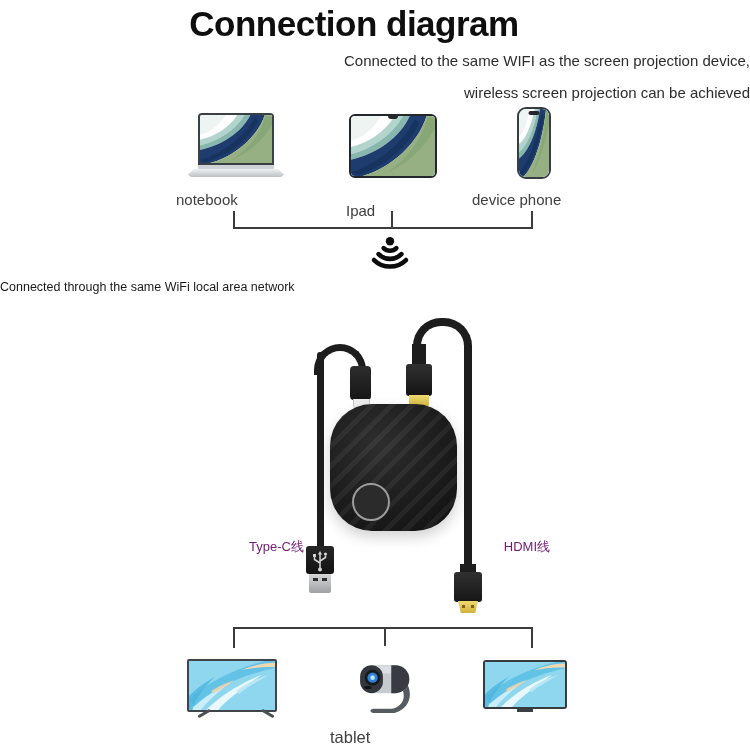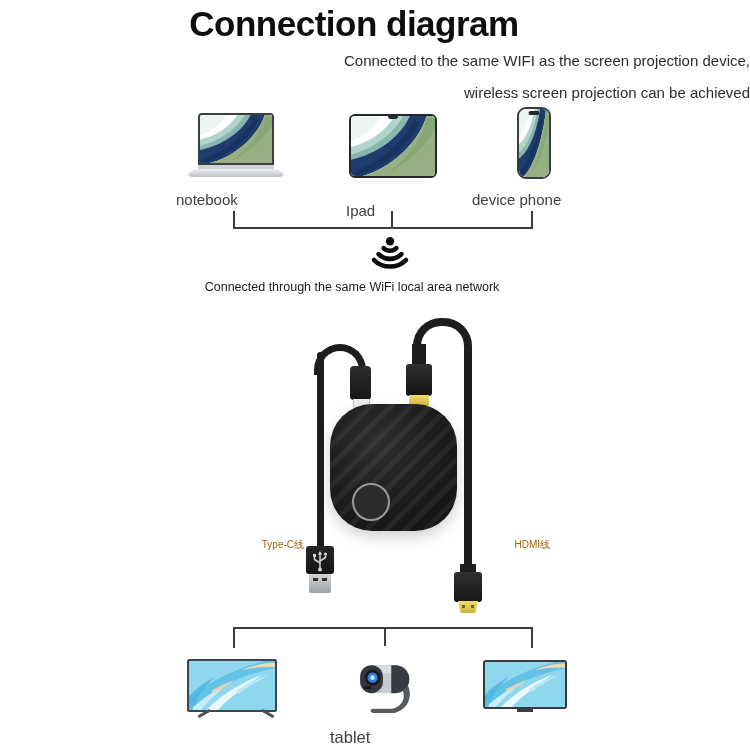--- a/index.html
+++ b/index.html
@@ -41,21 +41,21 @@
   .br-top{left:233px;top:211px;width:296px;height:16px;
           border-left-width:2px;border-right-width:2px;border-bottom-width:2px;}
   .br-top-tick{left:391px;top:211px;width:2px;height:16px;background:#3c3c3c;}
   .br-bot{left:233px;top:627px;width:296px;height:19px;
           border-left-width:2px;border-right-width:2px;border-top-width:2px;}
   .br-bot-tick{left:384px;top:627px;width:2px;height:19px;background:#3c3c3c;}
   .tick{position:absolute;}
 
   
   .wifi{position:absolute;left:368px;top:234px;width:44px;height:42px;}
-  .wifi-caption{position:absolute;left:0;top:280px;width:704px;text-align:center;
+  .wifi-caption{position:absolute;left:0;top:280px;width:704px;
                 font-size:12.5px;color:#1a1a1a;}
 
   
   .cable{position:absolute;background:#1d1d1d;border-radius:3px;}
   .cable-l{left:317px;top:352px;width:7px;height:198px;}
   .cable-r{left:464px;top:348px;width:8px;height:226px;}
   .arch{position:absolute;border:7px solid #1d1d1d;border-bottom:none;}
   .arch-l{left:314px;top:344px;width:38px;height:24px;border-radius:26px 26px 0 0;}
   .arch-r{left:413px;top:318px;width:43px;height:28px;border-width:8px;border-radius:28px 28px 0 0;}
   .tc-body{position:absolute;left:350px;top:366px;width:21px;height:34px;border-radius:4px;
@@ -67,21 +67,21 @@
            background:linear-gradient(#303030,#141414);}
   .hd-gold{position:absolute;left:409px;top:395px;width:20px;height:12px;border-radius:0 0 3px 3px;
            background:linear-gradient(#eedb6e,#d3b23e);}
   .dongle{position:absolute;left:330px;top:404px;width:127px;height:127px;border-radius:42px;
           background:
             repeating-linear-gradient(135deg, rgba(255,255,255,0.055) 0 5px, rgba(255,255,255,0) 5px 14px),
             radial-gradient(circle at 38% 32%, #2e2e2e 0%, #1c1c1c 55%, #101010 100%);
           box-shadow:0 6px 14px rgba(0,0,0,0.18);}
   .dongle-btn{position:absolute;left:22px;top:79px;width:34px;height:34px;border-radius:50%;
               border:2px solid #9c9c9c;background:#2b2b2b;}
-  .cn-lbl{position:absolute;font-size:10px;color:#a16207;}
+  .cn-lbl{position:absolute;font-size:13px;color:#701a75;}
   .lbl-typec{left:238px;top:538px;width:66px;text-align:right;}
   .lbl-hdmi{left:484px;top:538px;width:66px;text-align:right;}
   .usb-body{position:absolute;left:306px;top:546px;width:28px;height:28px;border-radius:3px;
             background:linear-gradient(#262626,#131313);}
   .usb-metal{position:absolute;left:309px;top:574px;width:22px;height:19px;border-radius:0 0 2px 2px;
              background:linear-gradient(#d6d6d6,#9ea2a6);}
   .usb-slot{position:absolute;width:5px;height:3px;background:#2e2e2e;top:4px;}
   .usb-slot.s1{left:4px;} .usb-slot.s2{left:13px;}
   .hd2-step{position:absolute;left:460px;top:564px;width:16px;height:10px;background:#1d1d1d;}
   .hd2-body{position:absolute;left:454px;top:572px;width:28px;height:30px;border-radius:3px;

